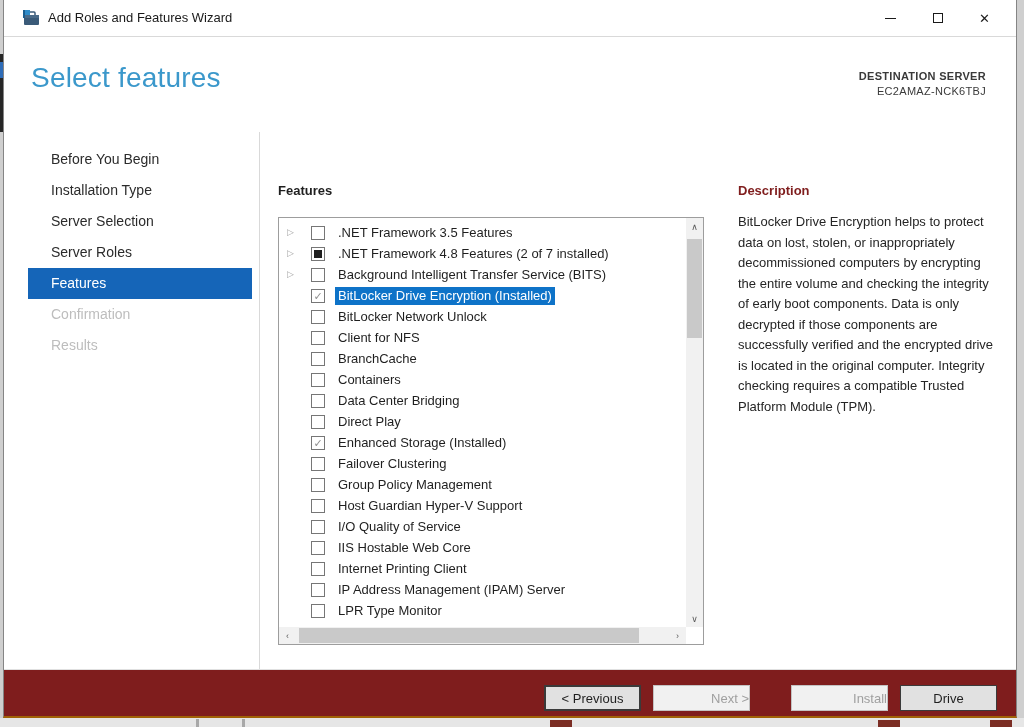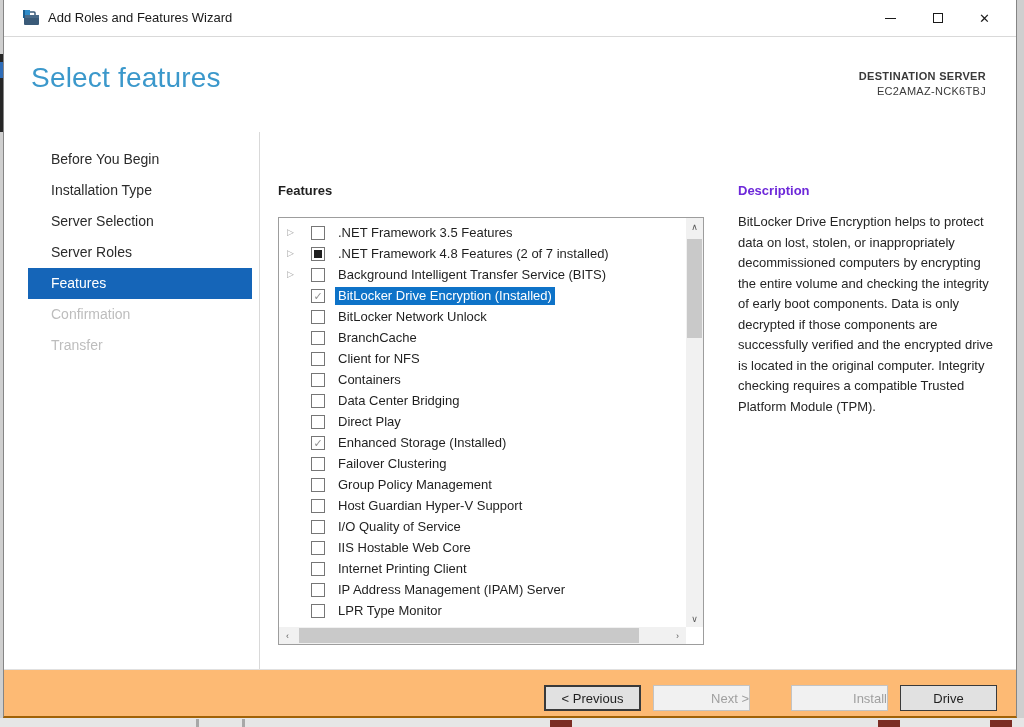--- a/index.html
+++ b/index.html
@@ -63,26 +63,26 @@
   .vscroll { position:absolute; top:0; right:0; bottom:17px; width:17px; background:#f1f1f1; }
   .hscroll { position:absolute; left:0; right:17px; bottom:0; height:17px; background:#f1f1f1; }
   .scroll-arrow { position:absolute; width:17px; height:17px; font-size:9px; color:#5a5a5a;
                   display:flex; align-items:center; justify-content:center; }
   .sa-up { top:0; left:0; }  .sa-down { bottom:0; left:0; }
   .sa-left { left:0; top:0; } .sa-right { right:0; top:0; }
   .vthumb { position:absolute; left:1px; right:1px; top:21px; height:99px; background:#c9c9c9; }
   .hthumb { position:absolute; top:1px; bottom:1px; left:20px; width:340px; background:#c9c9c9; }
 
   
-  .desc-title { position:absolute; left:734px; top:183px; font-size:13px; font-weight:bold; color:#6d28d9; }
+  .desc-title { position:absolute; left:734px; top:183px; font-size:13px; font-weight:bold; color:#7f1d1d; }
   .desc-text  { position:absolute; left:734px; top:212px; width:258px; font-size:13px;
                 line-height:20.5px; color:#252525; }
 
   
-  .footer { position:absolute; left:0; bottom:0; width:100%; height:47px; background:#fdba74;
+  .footer { position:absolute; left:0; bottom:0; width:100%; height:47px; background:#7f1d1d;
             border-top:1px solid #e0e0e0; }
   .btn { position:absolute; top:15px; width:97px; height:26px; font-size:13px; text-align:center;
          font-family:"Liberation Sans", sans-serif; }
   .btn.enabled { background:#e1e1e1; border:1px solid #8a8a8a; color:#1f1f1f; }
   .btn.disabled { background:#f1f1f1; border:1px solid #c3c3c3; color:#9f9f9f;text-align:right; }
   .btn.focused { border:2px solid #3a3a3a; }
   .btn.default-dark { border:1px solid #3a3a3a; }
   [data-name="previous-button"] { left:540px; }
   [data-name="next-button"]     { left:649px; }
   [data-name="install-button"]  { left:787px; }
@@ -147,21 +147,21 @@
         <div class="nav-item" data-name="nav-item-server-roles">
     <span data-name="nav-item-label">Server Roles</span>
   </div>
         <div class="nav-item selected" data-name="nav-item-features">
     <span data-name="nav-item-label">Features</span>
   </div>
         <div class="nav-item disabled" data-name="nav-item-confirmation">
     <span data-name="nav-item-label">Confirmation</span>
   </div>
         <div class="nav-item disabled" data-name="nav-item-results">
-    <span data-name="nav-item-label">Transfer</span>
+    <span data-name="nav-item-label">Results</span>
   </div>
       </div>
     <div class="v-divider" data-name="nav-divider"></div>
 
     <div class="list-title" data-name="features-list-title">Features</div>
 
     <div class="listbox" data-name="features-listbox">
       <div class="rows" data-name="features-list">
           <div class="feature-row" data-name="feature-row">
     <span class="expander show" data-name="expander-icon">▷</span>
@@ -184,26 +184,26 @@
     <span class="row-label selected" data-name="feature-label">BitLocker Drive Encryption (Installed)</span>
   </div>
           <div class="feature-row" data-name="feature-row">
 
     <span class="checkbox unchecked" data-name="feature-checkbox"></span>
     <span class="row-label" data-name="feature-label">BitLocker Network Unlock</span>
   </div>
           <div class="feature-row" data-name="feature-row">
 
     <span class="checkbox unchecked" data-name="feature-checkbox"></span>
+    <span class="row-label" data-name="feature-label">Client for NFS</span>
+  </div>
+          <div class="feature-row" data-name="feature-row">
+
+    <span class="checkbox unchecked" data-name="feature-checkbox"></span>
     <span class="row-label" data-name="feature-label">BranchCache</span>
-  </div>
-          <div class="feature-row" data-name="feature-row">
-
-    <span class="checkbox unchecked" data-name="feature-checkbox"></span>
-    <span class="row-label" data-name="feature-label">Client for NFS</span>
   </div>
           <div class="feature-row" data-name="feature-row">
 
     <span class="checkbox unchecked" data-name="feature-checkbox"></span>
     <span class="row-label" data-name="feature-label">Containers</span>
   </div>
           <div class="feature-row" data-name="feature-row">
 
     <span class="checkbox unchecked" data-name="feature-checkbox"></span>
     <span class="row-label" data-name="feature-label">Data Center Bridging</span>

